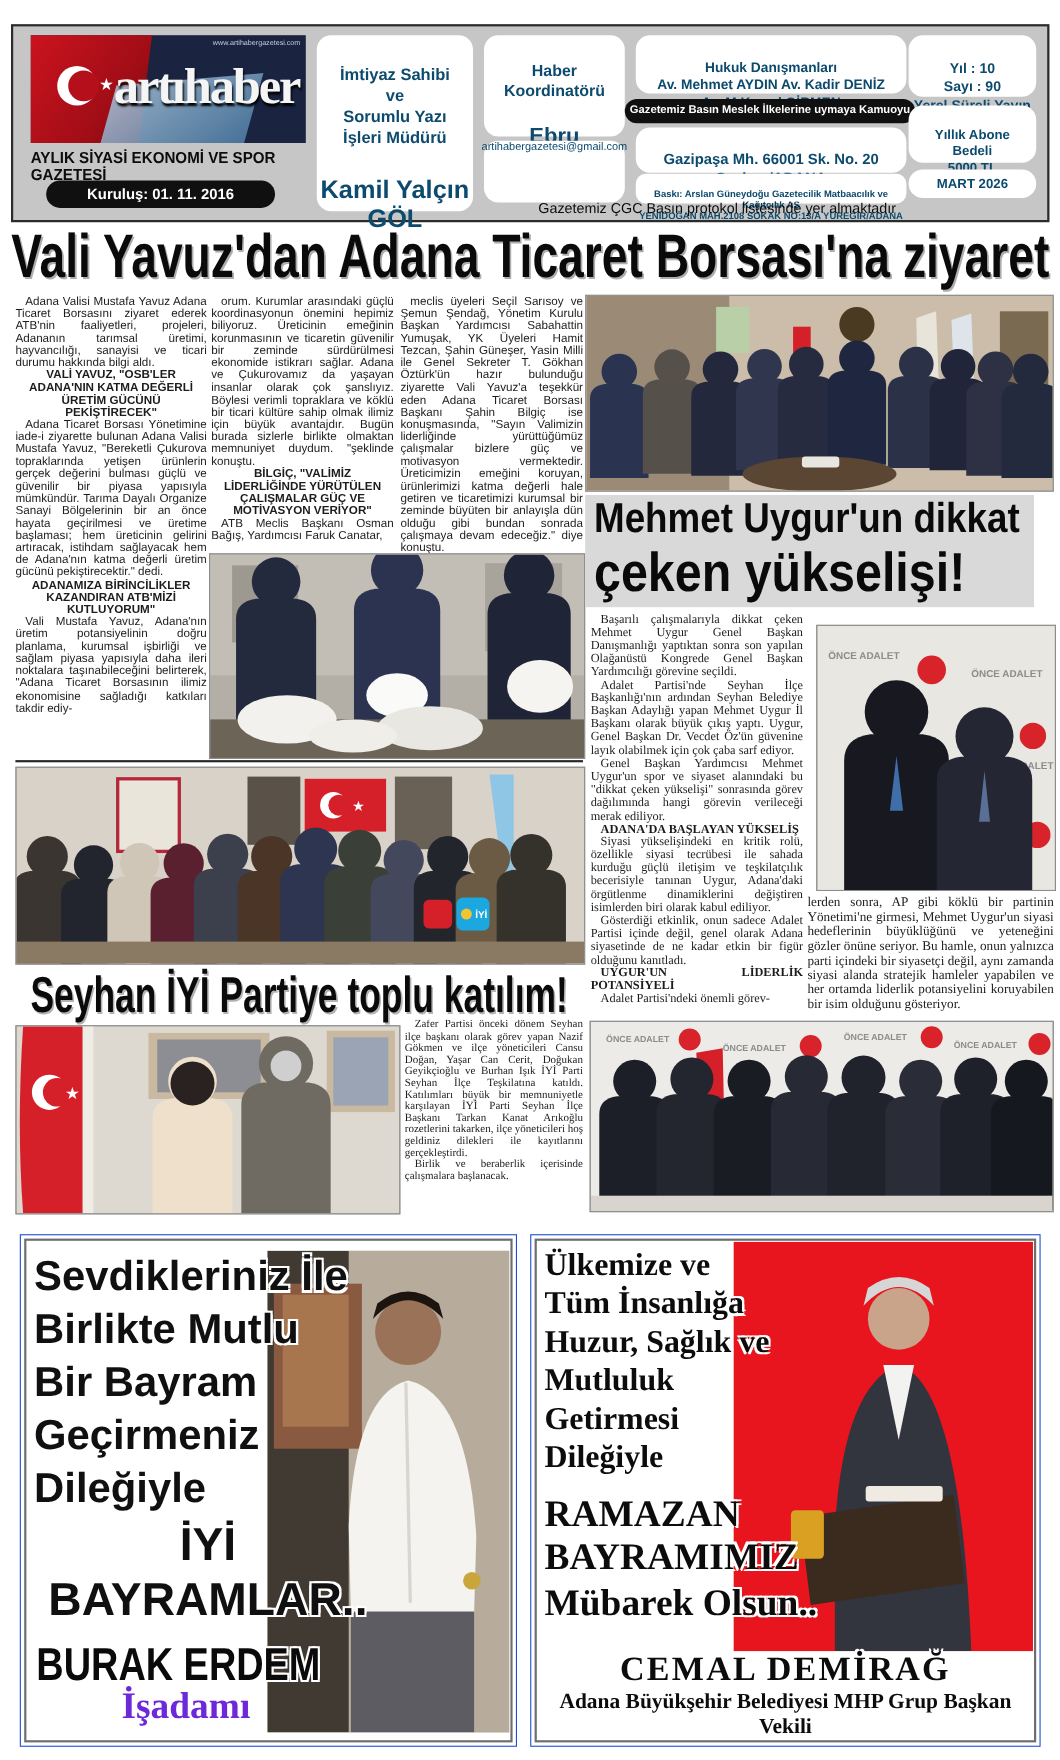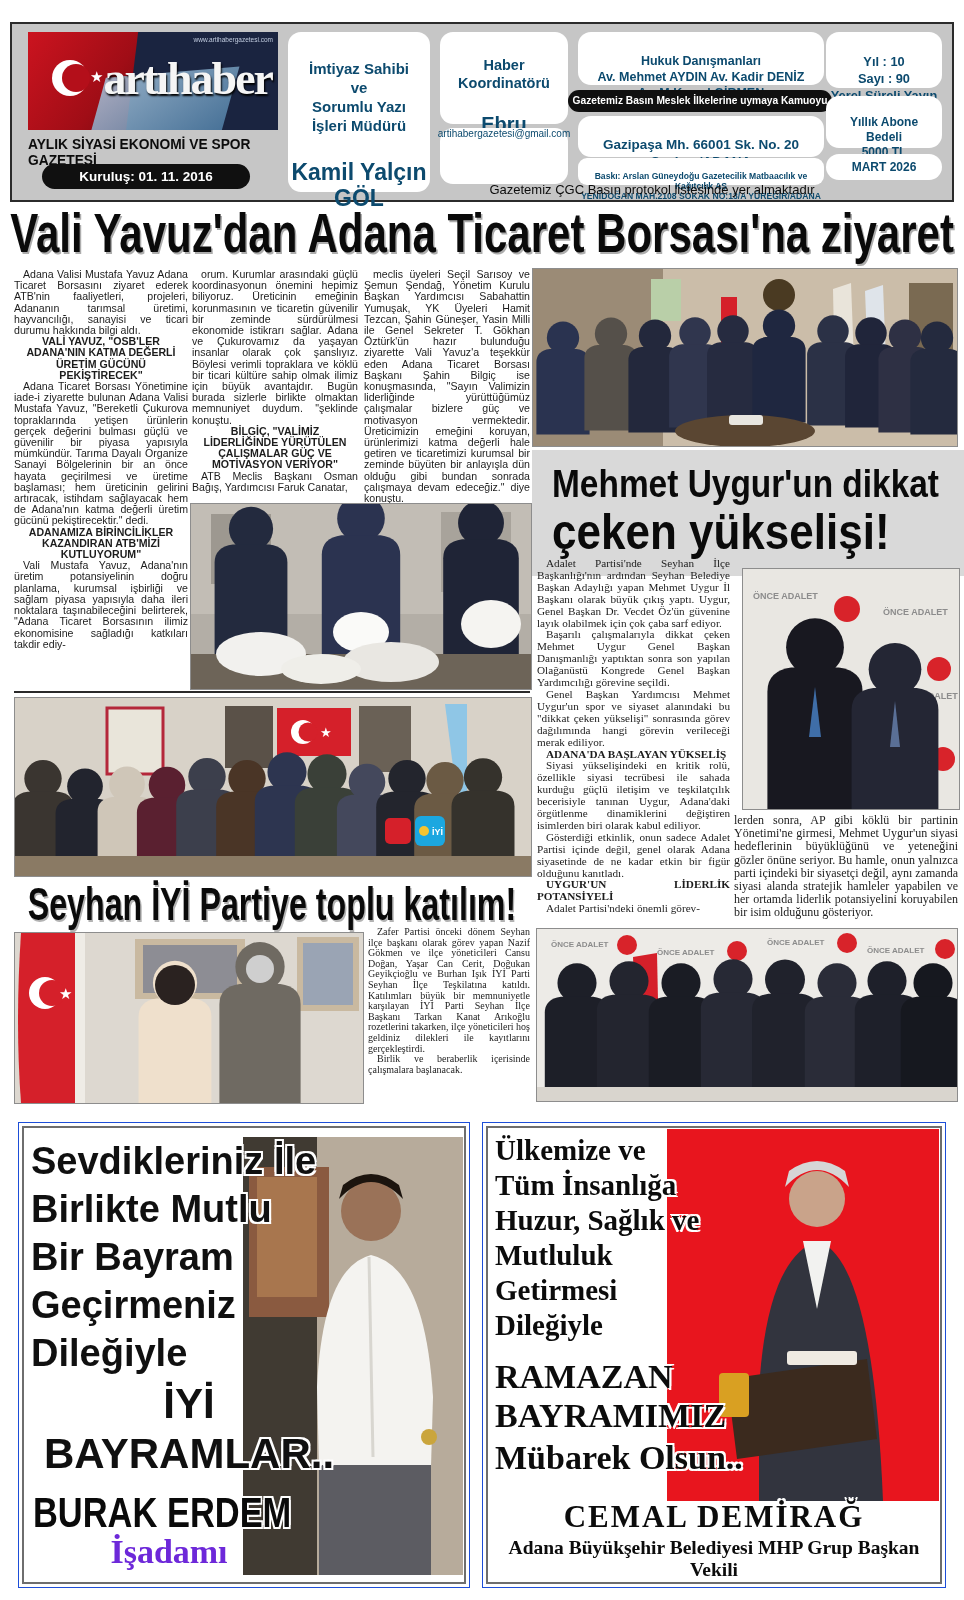--- a/index.html
+++ b/index.html
@@ -247,30 +247,30 @@
       <use href="#fg4" transform="translate(246,108) scale(1.9)" fill="#1f2740"></use>
       <use href="#fg4" transform="translate(300,112) scale(1.85)" fill="#2b3146"></use>
       <use href="#fg4" transform="translate(338,114) scale(1.85)" fill="#20253a"></use>
       <use href="#fg4" transform="translate(372,118) scale(1.9)" fill="#2e3044"></use>
       <use href="#fg4" transform="translate(404,120) scale(1.9)" fill="#242a3e"></use>
       <ellipse cx="212" cy="162" rx="70" ry="16" fill="#5a4632"></ellipse>
       <rect x="196" y="146" width="34" height="10" rx="3" fill="#e8e6e0"></rect>
     </svg>
   </div>
 
-  <div class="abs" style="left:532px;top:450px;width:408px;height:102px;background:#d9d9d9;padding:12px;">
+  <div class="abs" style="left:532px;top:450px;width:408px;height:102px;background:#d9d9d9;padding:0;">
     <div style="padding-left:8px;">
       <span class="cond" style="font-size:38px;transform:scaleX(.88);transform-origin:0 50%;line-height:44px;">Mehmet Uygur'un dikkat</span><br>
       <span class="cond" style="font-size:50px;transform:scaleX(.88);transform-origin:0 50%;line-height:52px;">çeken yükselişi!</span>
     </div>
   </div>
 
   <div class="news serif-body" style="left:537px;top:558px;width:193px;height:370px;font-size:11.2px;line-height:11.9px;">
+    <p class="p">Başarılı çalışmalarıyla dikkat çeken Mehmet Uygur Genel Başkan Danışmanlığı yaptıktan sonra son yapılan Olağanüstü Kongrede Genel Başkan Yardımcılığı görevine seçildi.</p>
     <p class="p">Adalet Partisi'nde Seyhan İlçe Başkanlığı'nın ardından Seyhan Belediye Başkan Adaylığı yapan Mehmet Uygur İl Başkanı olarak büyük çıkış yaptı. Uygur, Genel Başkan Dr. Vecdet Öz'ün güvenine layık olabilmek için çok çaba sarf ediyor.</p>
-    <p class="p">Başarılı çalışmalarıyla dikkat çeken Mehmet Uygur Genel Başkan Danışmanlığı yaptıktan sonra son yapılan Olağanüstü Kongrede Genel Başkan Yardımcılığı görevine seçildi.</p>
     <p class="p">Genel Başkan Yardımcısı Mehmet Uygur'un spor ve siyaset alanındaki bu "dikkat çeken yükselişi" sonrasında görev dağılımında hangi görevin verileceği merak ediliyor.</p>
     <p class="p" style="font-weight:bold;">ADANA'DA BAŞLAYAN YÜKSELİŞ</p>
     <p class="p">Siyasi yükselişindeki en kritik rolü, özellikle siyasi tecrübesi ile sahada kurduğu güçlü iletişim ve teşkilatçılık becerisiyle tanınan Uygur, Adana'daki örgütlenme dinamiklerini değiştiren isimlerden biri olarak kabul ediliyor.</p>
     <p class="p">Gösterdiği etkinlik, onun sadece Adalet Partisi içinde değil, genel olarak Adana siyasetinde de ne kadar etkin bir figür olduğunu kanıtladı.</p>
     <p class="p" style="font-weight:bold;">UYGUR'UN LİDERLİK POTANSİYELİ</p>
     <p class="p">Adalet Partisi'ndeki önemli görev-</p>
   </div>
 
   <div class="photo" style="left:742px;top:568px;width:216px;height:240px;">
     <svg viewBox="0 0 216 240">

